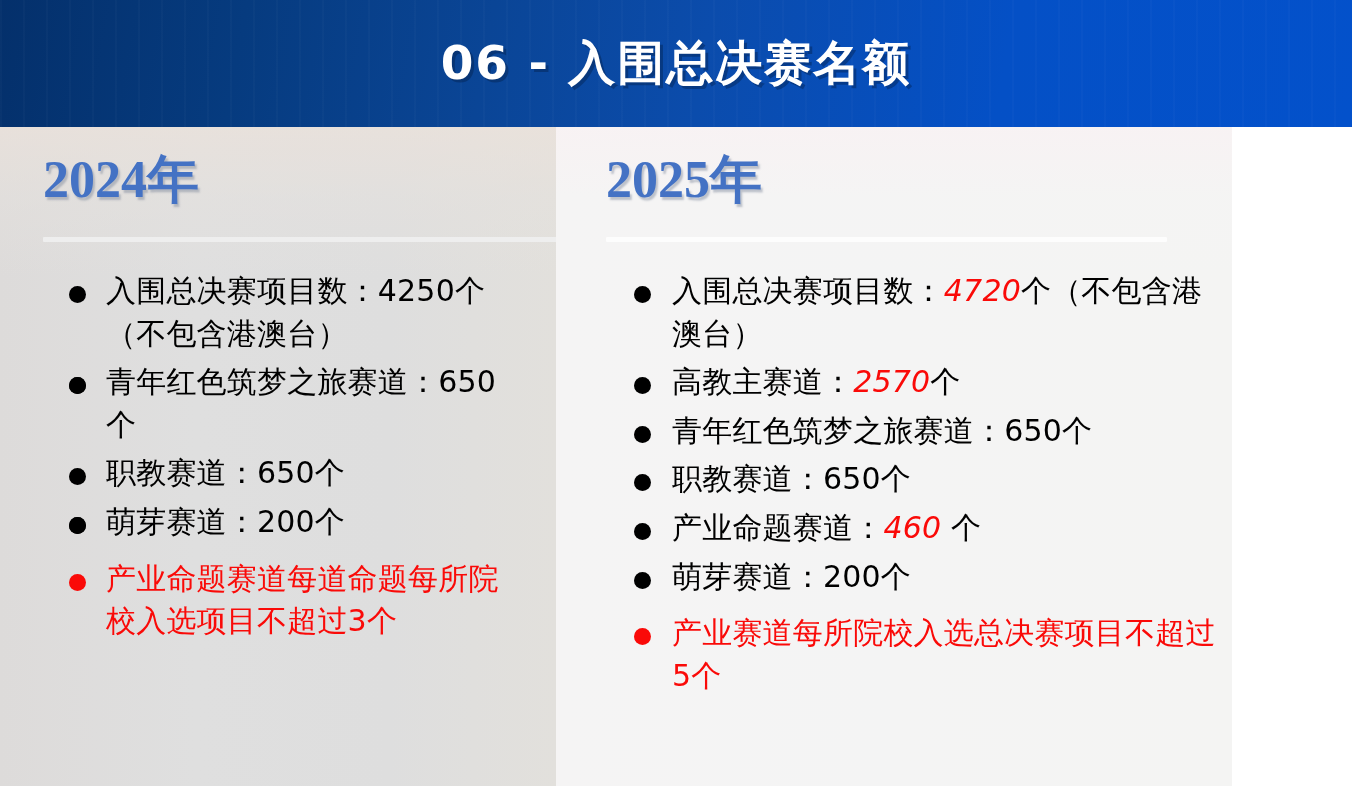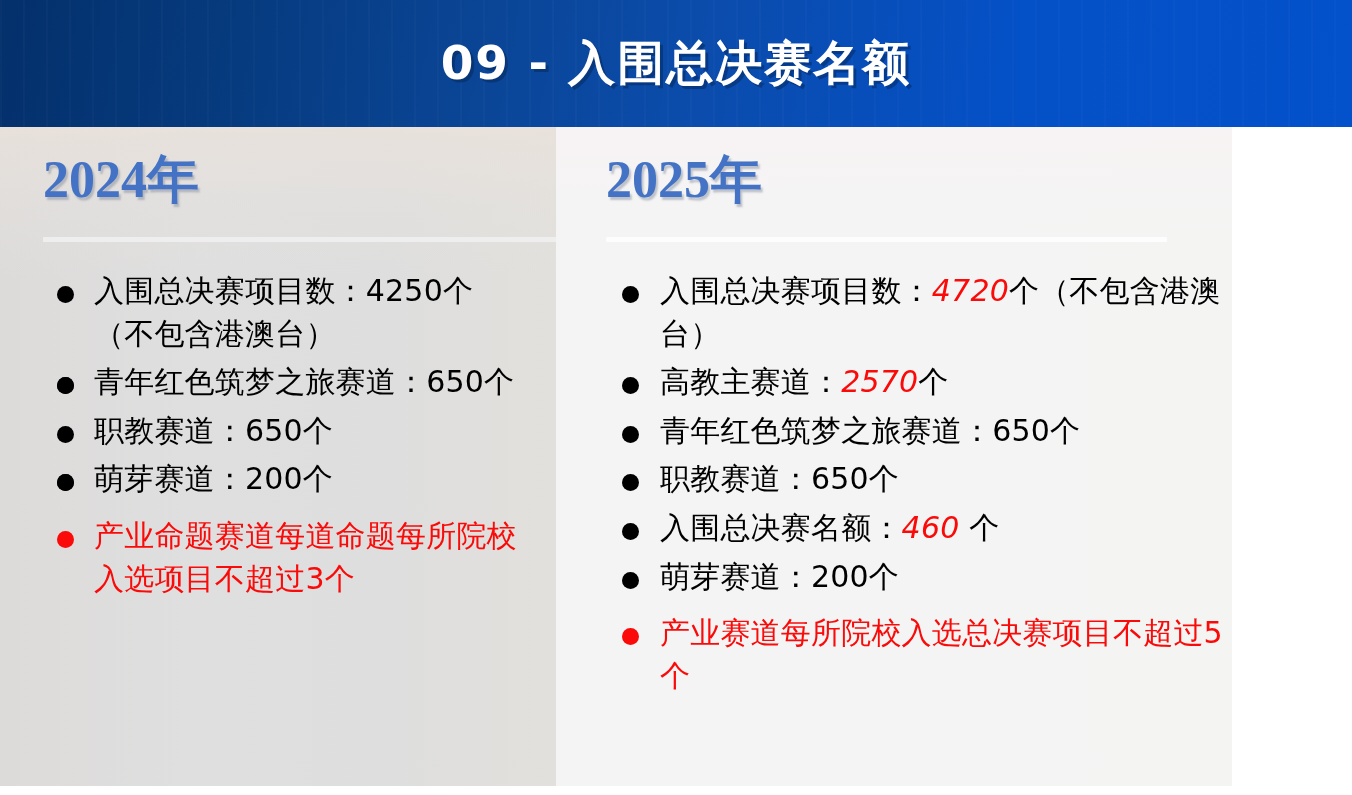--- a/index.html
+++ b/index.html
@@ -129,21 +129,21 @@
     background: #eeeeee;
   }
   .rule-right {
     width: 561px;
     background: #fdfdfd;
   }
 
   
   .bullet-list {
     list-style: none;
-    margin: 0;
+    margin: 12px;
     padding: 0;
     margin-top: 28px;
   }
   .bullet-item {
     position: relative;
     padding-left: 51px;
     margin-bottom: 6px;
     font-family: "DejaVu Sans", "Liberation Sans", sans-serif;
     font-size: 30px;
     line-height: 1.42;
@@ -186,21 +186,21 @@
     height: 9px;
     background: #ffffff;
   }
 </style>
 </head>
 <body>
 
 <div class="slide">
 
   <div class="header-band">
-    <div class="header-title">09 - 入围总决赛名额</div>
+    <div class="header-title">06 - 入围总决赛名额</div>
   </div>
 
   <div class="panels">
 
     <div class="panel panel-left">
       <div class="year-title">2024年</div>
       <div class="rule rule-left"></div>
       <ul class="bullet-list">
         <li class="bullet-item">
           <span class="dot"></span>
@@ -246,21 +246,21 @@
         <li class="bullet-item">
           <span class="dot"></span>
           <span>青年红色筑梦之旅赛道：650个</span>
         </li>
         <li class="bullet-item">
           <span class="dot"></span>
           <span>职教赛道：650个</span>
         </li>
         <li class="bullet-item">
           <span class="dot"></span>
-          <span>入围总决赛名额：</span><span class="hl">460</span><span> 个</span>
+          <span>产业命题赛道：</span><span class="hl">460</span><span> 个</span>
         </li>
         <li class="bullet-item">
           <span class="dot"></span>
           <span>萌芽赛道：200个</span>
         </li>
         <li class="bullet-item emphasis">
           <span class="dot"></span>
           <span>产业赛道每所院校入选总决赛项目不超过5个</span>
         </li>
       </ul>

